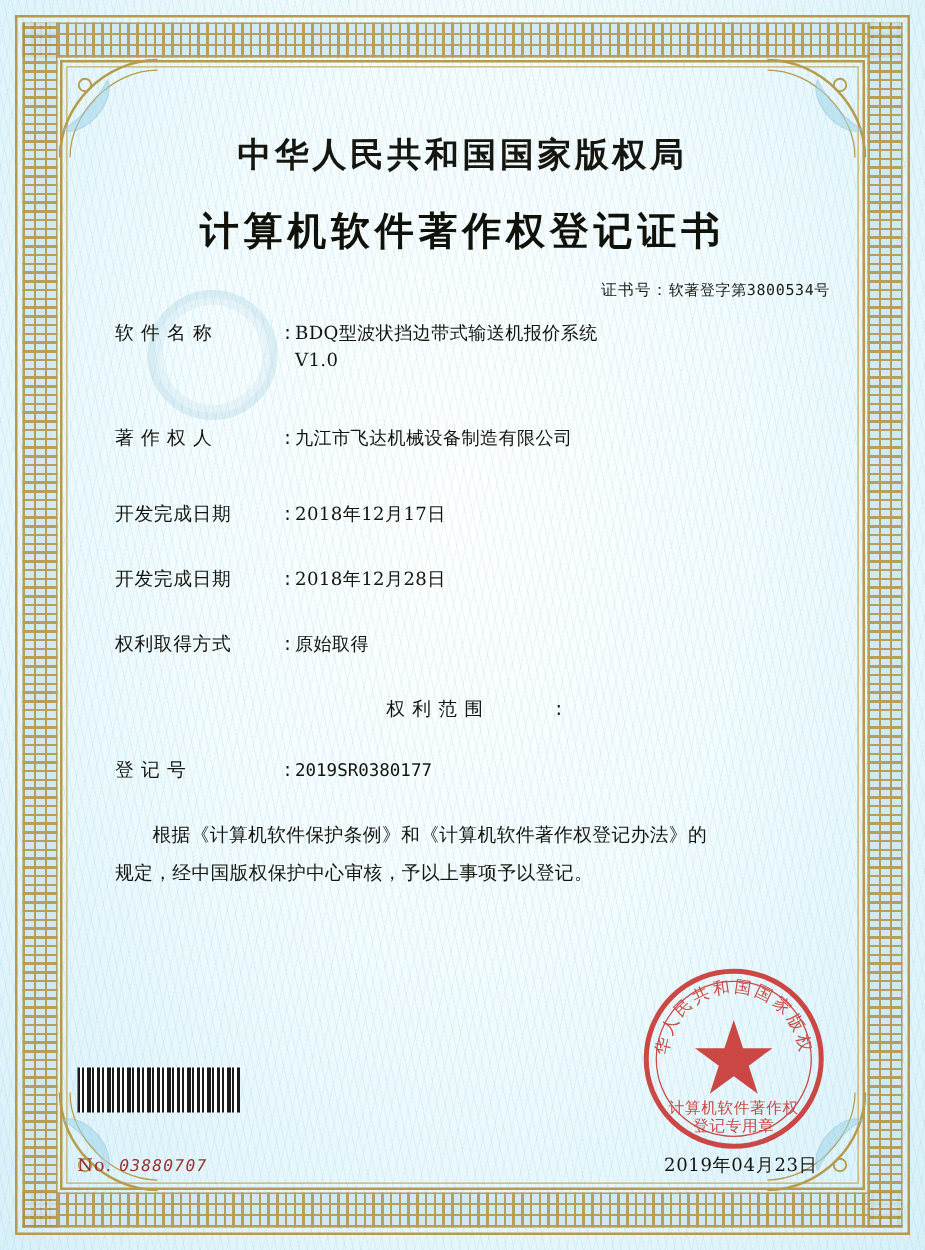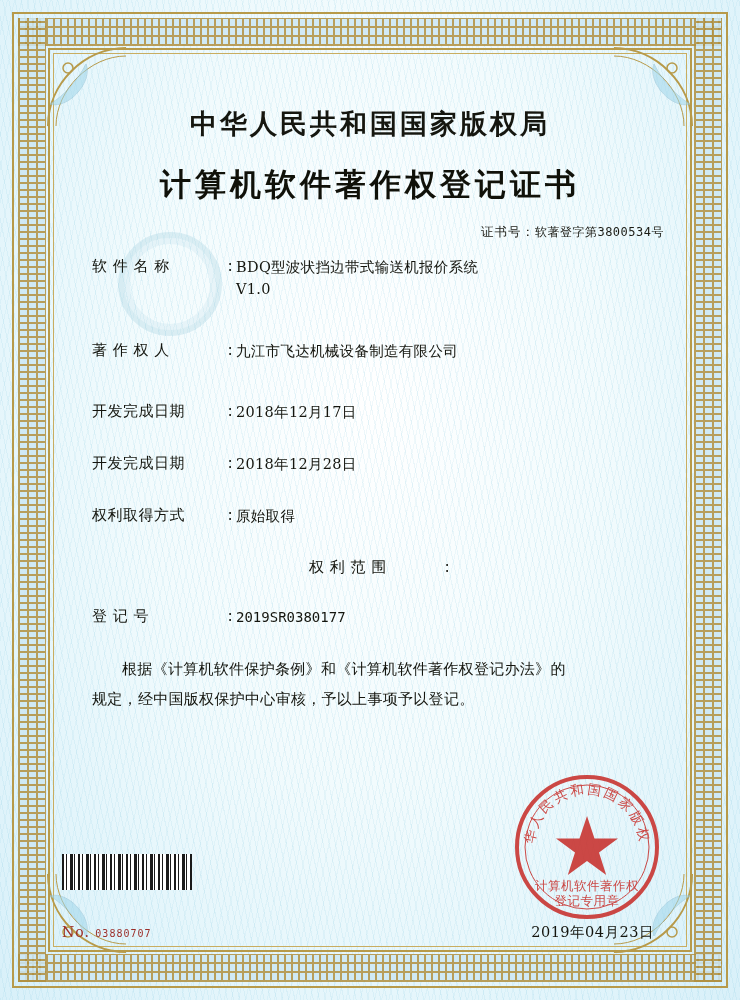--- a/index.html
+++ b/index.html
@@ -216,21 +216,21 @@
     justify-content: space-between;
     align-items: baseline;
     font-size: 14px;
     color: #14150e;
   }
   .serial {
     font-family: "DejaVu Serif", serif;
     color: #9b2f2a;
     letter-spacing: 1px;
   }
-  .serial .num { font-family: "DejaVu Sans Mono", monospace; font-size: 10px; }
+  .serial .num { font-family: "DejaVu Sans Mono", monospace; font-size: 13px; font-style: italic; }
   .issue-date {
     font-family: "DejaVu Serif", serif;
     font-size: 14.5px;
     letter-spacing: .5px;
     padding-right: 28px;
   }
 
   
   .watermark {
     position: absolute;

